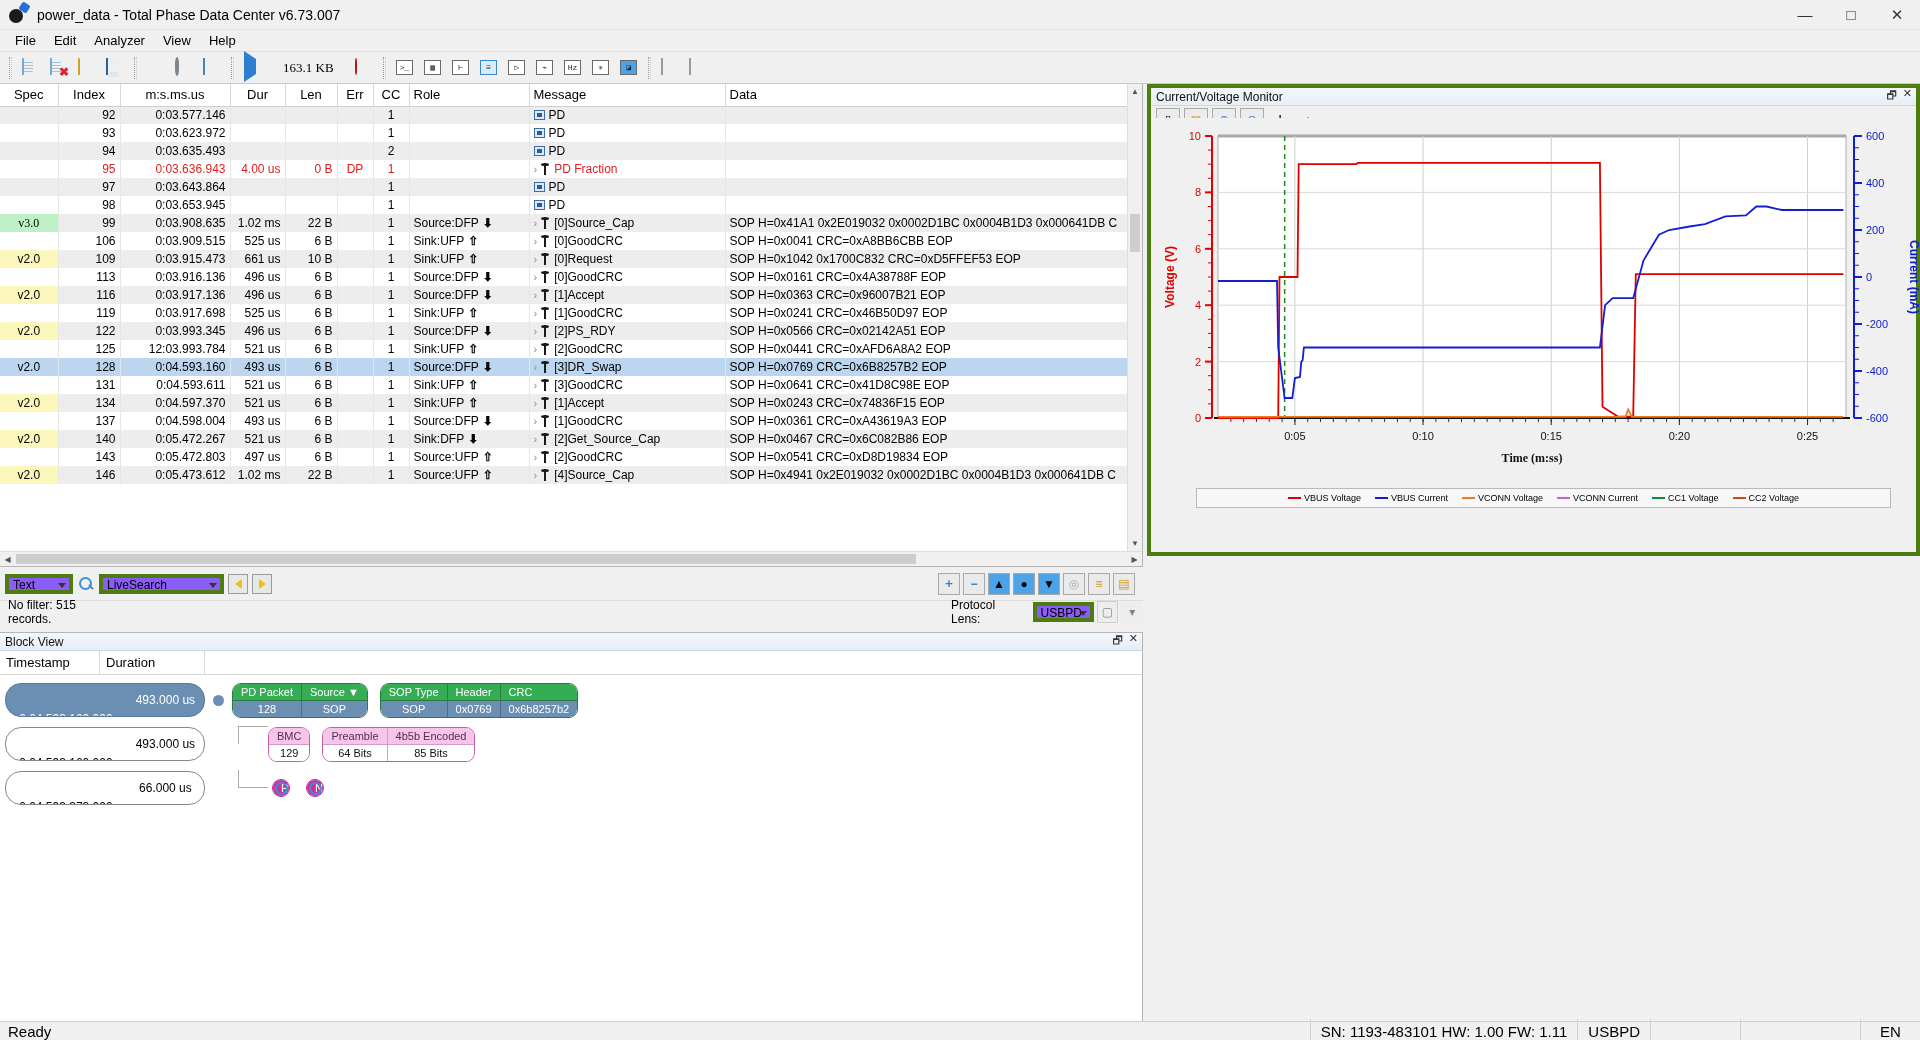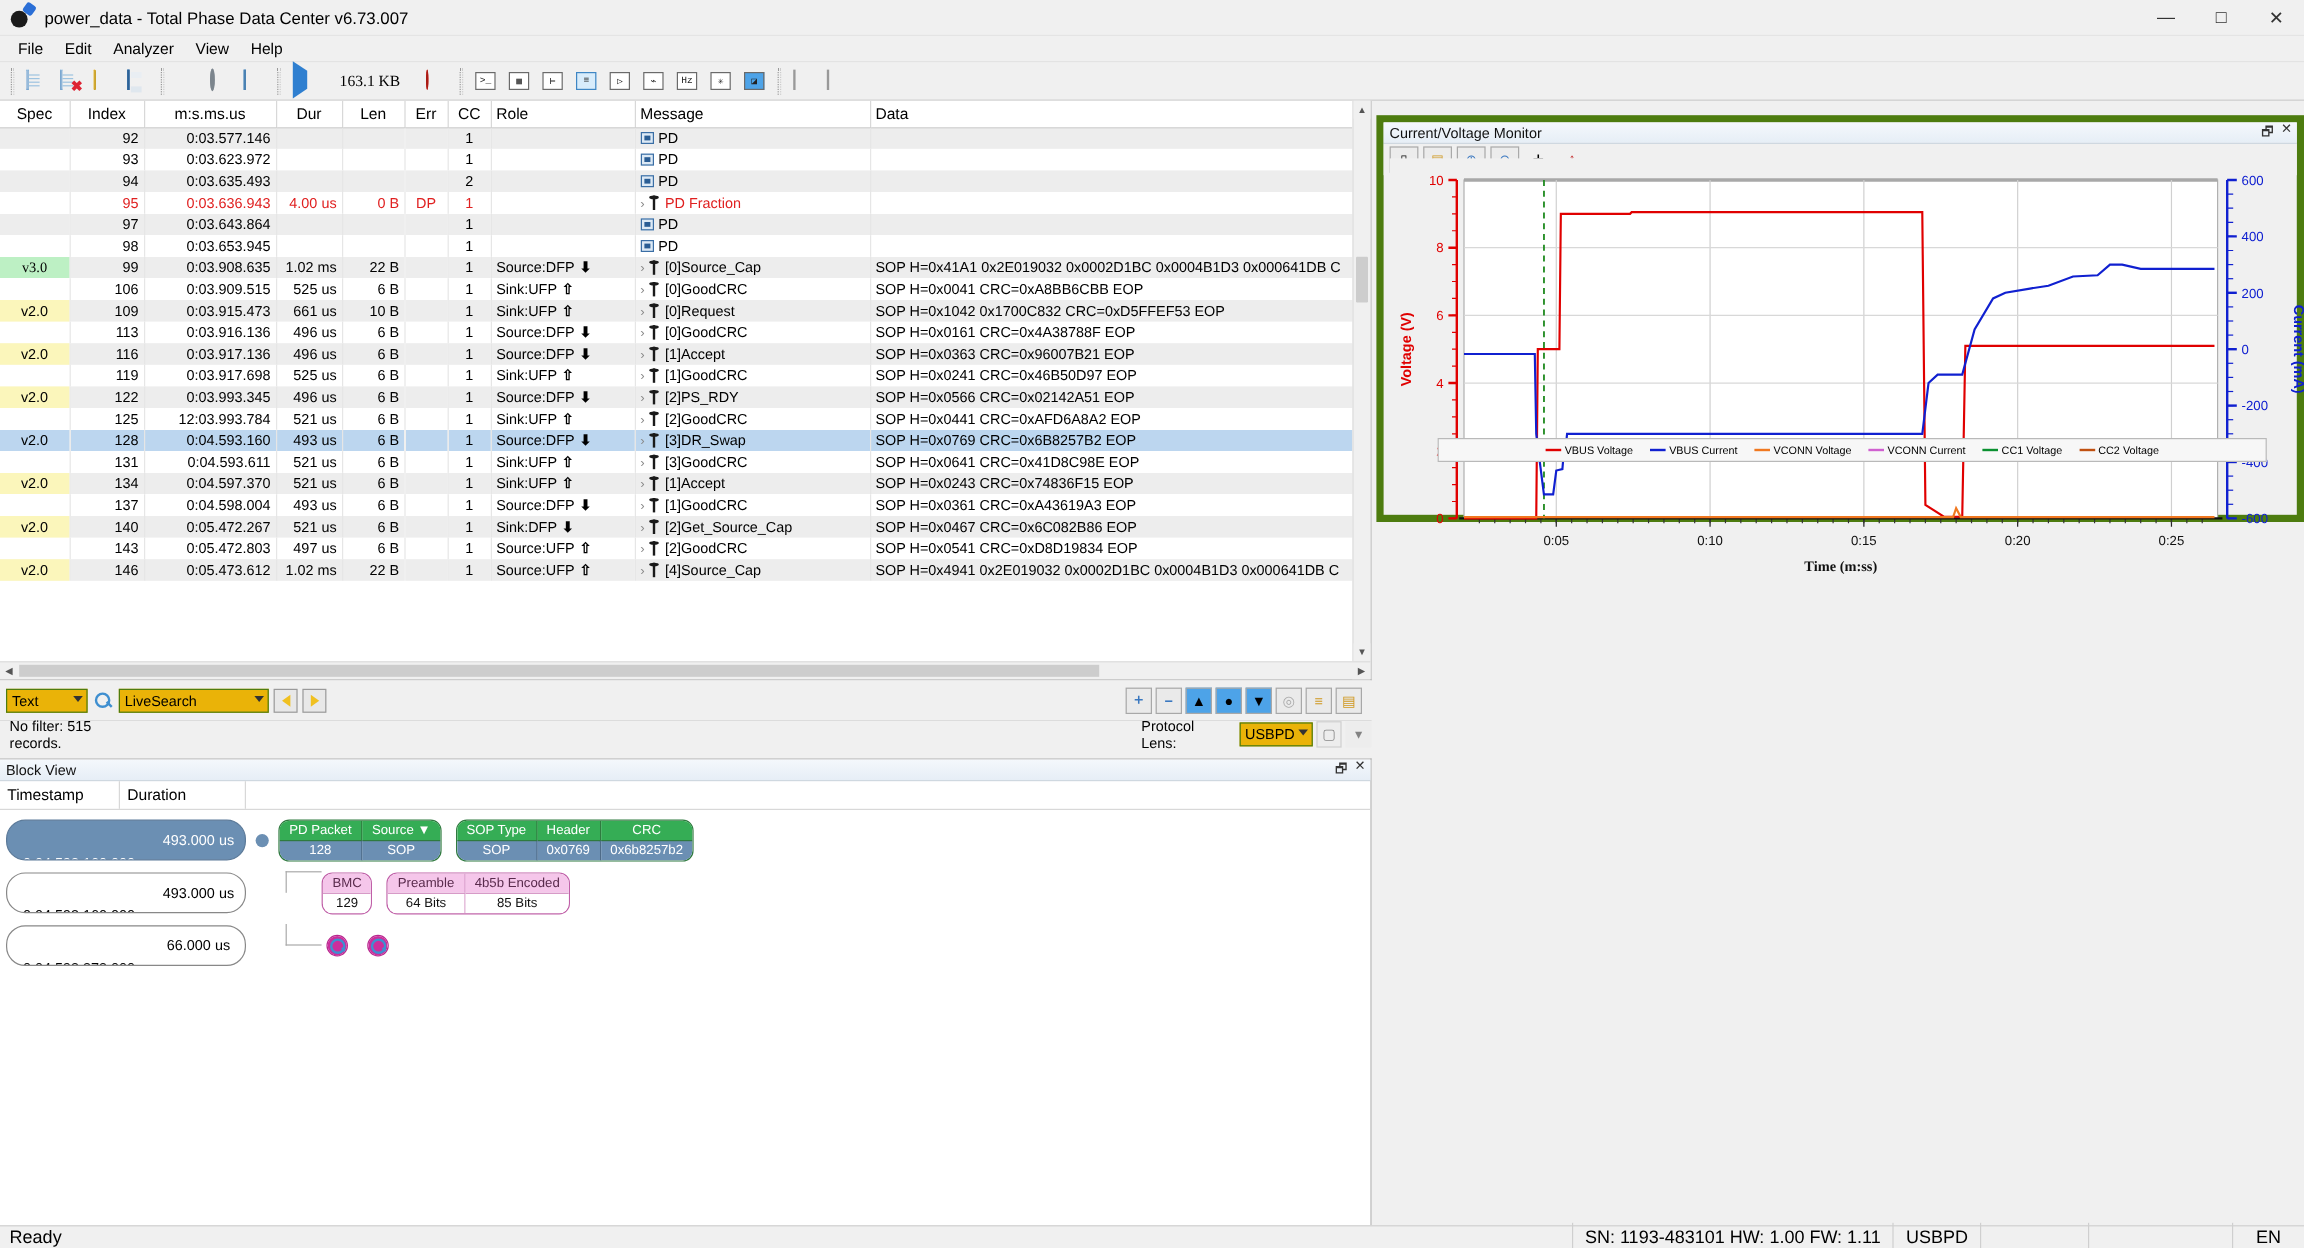--- a/index.html
+++ b/index.html
@@ -140,22 +140,22 @@
   .hscroll .lf, .hscroll .rt { position:absolute; top:0; width:15px; height:15px; display:flex;
              align-items:center; justify-content:center; font-size:8px; color:#555;}
   .hscroll .lf { left:0;} .hscroll .rt { right:0;}
   .hscroll .thumb { position:absolute; top:2px; bottom:2px; left:16px; width:900px;
              background:#cdcdcd; }
 
   
   #filterbar { position:absolute; left:0; top:483px; width:1143px; height:34px;
                background:#f0f0f0; border-bottom:1px solid #dcdcdc; display:flex;
                align-items:center; padding-left:5px; }
-  .combo { height:20px; background:#eab308; border:1px solid #4d7c0f; display:flex;
-           align-items:center; font-size:12px; padding-left:4px; position:relative; }
+  .combo { height:20px; background:#8b5cf6; border:4px solid #4d7c0f; display:flex;
+           font-size:12px; padding-left:4px; position:relative; }
   .combo .arw { position:absolute; right:3px; top:5px; width:0;height:0;
            border-left:4px solid transparent; border-right:4px solid transparent;
            border-top:5px solid #333;}
   .mag { width:18px; height:18px; margin:0 4px; position:relative; }
   .mag:before { content:''; position:absolute; left:2px; top:2px; width:9px; height:9px;
            border:2px solid #3f8fd0; border-radius:50%;}
   .mag:after { content:''; position:absolute; left:11px; top:11px; width:6px; height:2px;
            background:#3f8fd0; transform:rotate(45deg);}
   .navbtn { width:20px; height:20px; border:1px solid #9a9a9a; background:#e8e8e8;
            margin-left:4px; display:flex; align-items:center; justify-content:center;}
@@ -189,36 +189,36 @@
            color:#fff; }
   .ts-pill.white div { color:#000; }
   .ts-pill .t1 { width:122px; border-right:1px solid #4e6b87;margin-top:35px; }
   .ts-pill.white .t1 { border-right-color:#999; }
   .ts-pill .t2 { width:78px; }
   .dot { width:11px; height:11px; border-radius:50%; background:#6b8fb3; margin:0 8px; }
 
   .blk { display:flex; border-radius:9px; overflow:hidden; border:1px solid #2f7a3f;
          margin-right:12px; }
   .blk .cell { display:flex; flex-direction:column; }
-  .blk .hd { background:#35ad55; color:#fff; font-size:11px; text-align:center;
+  .blk .hd { background:#35ad55; color:#fff; font-size:11px; 
          padding:2px 8px; border-right:1px solid #2f7a3f; }
   .blk .vl { background:#6b8fb3; color:#fff; font-size:11px; text-align:center;
          padding:2px 8px; border-right:1px solid #4e6b87; border-top:1px solid #2f7a3f;}
   .blk .cell:last-child .hd, .blk .cell:last-child .vl { border-right:0; }
 
   .blk.pink { border-color:#c060a8; }
   .blk.pink .hd { background:#f5c6ea; color:#5a2b4d; border-right-color:#d79ac8; }
   .blk.pink .vl { background:#fff; color:#111; border-right-color:#d79ac8;
          border-top-color:#d79ac8; }
   .blk.mag { border-color:#b8288f; }
   .blk.mag .hd { background:#cc2e9c; color:#fff; border-right-color:#9e1f77; }
 
   
-  #monitor { position:absolute; left:1147px; top:12px; width:773px; height:339px;
-             background:#f0f0f0; border:6px solid #4d7c0f; }
+  #monitor { position:absolute; left:1147px; top:0; width:773px; height:472px;
+             background:#f0f0f0; border:4px solid #4d7c0f; }
   #mon-toolbar { height:26px; display:flex; align-items:center; padding-left:5px;
              background:#f0f0f0; }
   .mbtn { width:24px; height:22px; border:1px solid #a9a9a9; background:#ececec;
           margin-right:4px; display:flex; align-items:center; justify-content:center;
           font-size:11px; }
   .mbtn.flat { border-color:transparent; background:transparent; }
   #chart-area { position:absolute; left:5px; top:30px; right:5px; bottom:40px;
           background:#f0f0f0; }
   .legend { position:absolute; left:40px; right:20px; bottom:4px; height:20px;
           border:1px solid #b9b9b9; background:#f7f7f7; display:flex;

